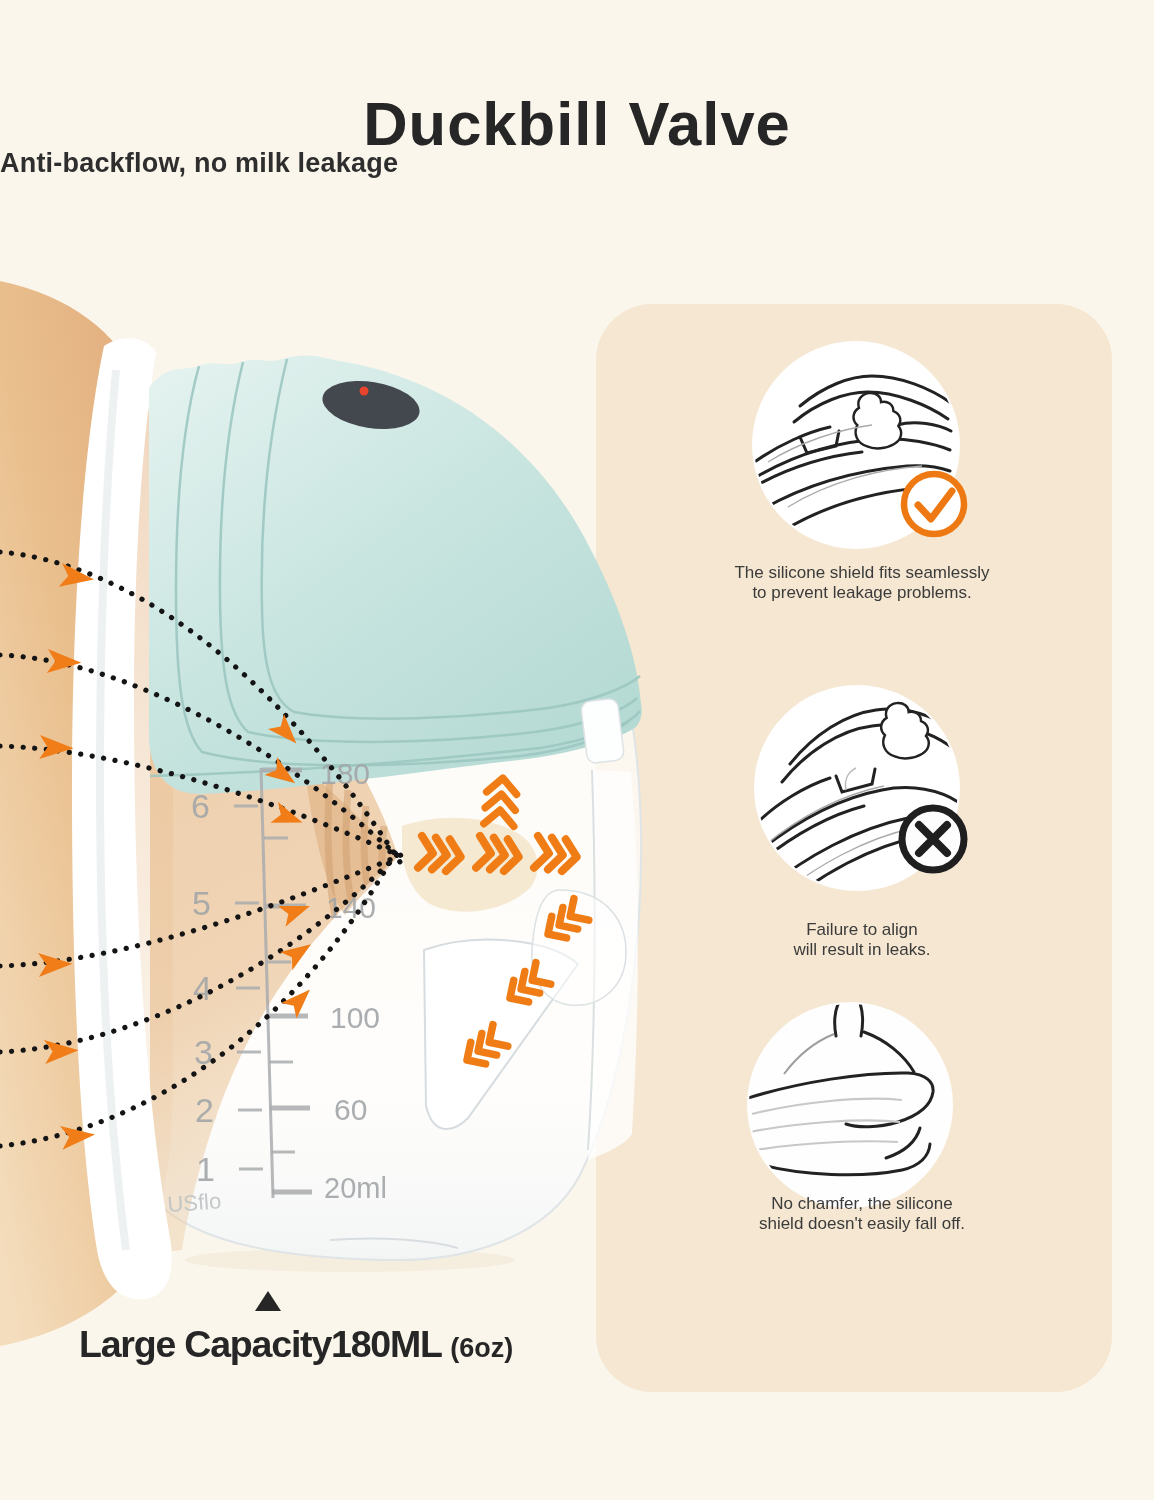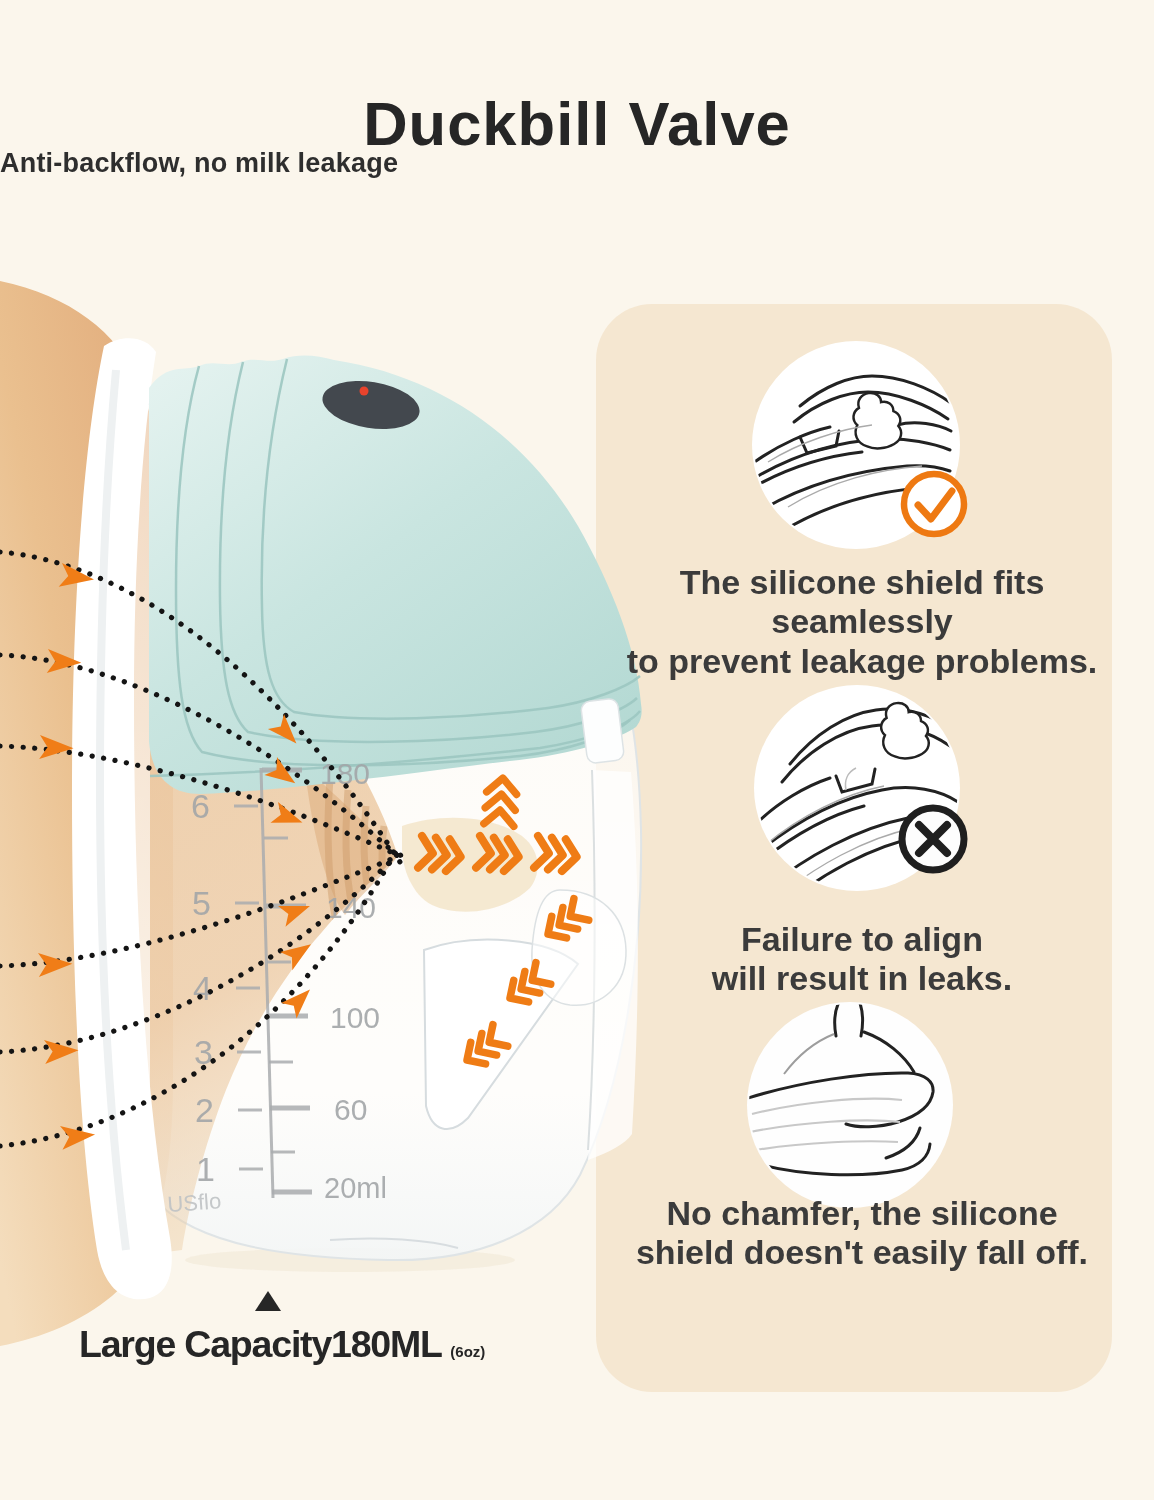--- a/index.html
+++ b/index.html
@@ -1,22 +1,22 @@
 <!DOCTYPE html>
 <html><head>
 <meta charset="utf-8">
 <style>
   html,body{margin:0;padding:0;}
   body{width:1154px;height:1500px;background:#fbf6ec;font-family:"Liberation Sans",sans-serif;position:relative;overflow:hidden;}
   .ttl{position:absolute;left:0;top:74px;width:1154px;text-align:center;font-size:61.5px;font-weight:800;color:#262626;letter-spacing:1px;margin-top:14px;}
   .sub{position:absolute;left:0;top:148px;width:924px;text-align:left;font-size:27px;font-weight:700;color:#2e2e2e;letter-spacing:0.2px;}
   .panel{position:absolute;left:596px;top:304px;width:516px;height:1088px;background:#f5e7d1;border-radius:56px;}
   .cap{position:absolute;left:79px;top:1323px;font-size:37.5px;font-weight:800;color:#262626;letter-spacing:-1.2px;}
-  .cap small{font-size:15px;font-weight:700;letter-spacing:0;}
-  .ptxt{position:absolute;width:516px;left:604px;text-align:center;font-size:34px;font-weight:700;color:#3b3b3b;line-height:1.16;}
+  .cap small{font-size:27px;font-weight:700;letter-spacing:0;}
+  .ptxt{position:absolute;width:516px;left:604px;text-align:center;font-size:17px;font-weight:400;color:#3b3b3b;line-height:1.16;}
 </style>
 </head>
 <body>
 <div class="ttl">Duckbill Valve</div>
 <div class="sub">Anti-backflow, no milk leakage</div>
 <div class="panel"></div>
 
 <svg width="1154" height="1500" viewBox="0 0 1154 1500" style="position:absolute;left:0;top:0">
 <defs>
   <linearGradient id="skin" x1="0.85" y1="0.05" x2="0.1" y2="1">

